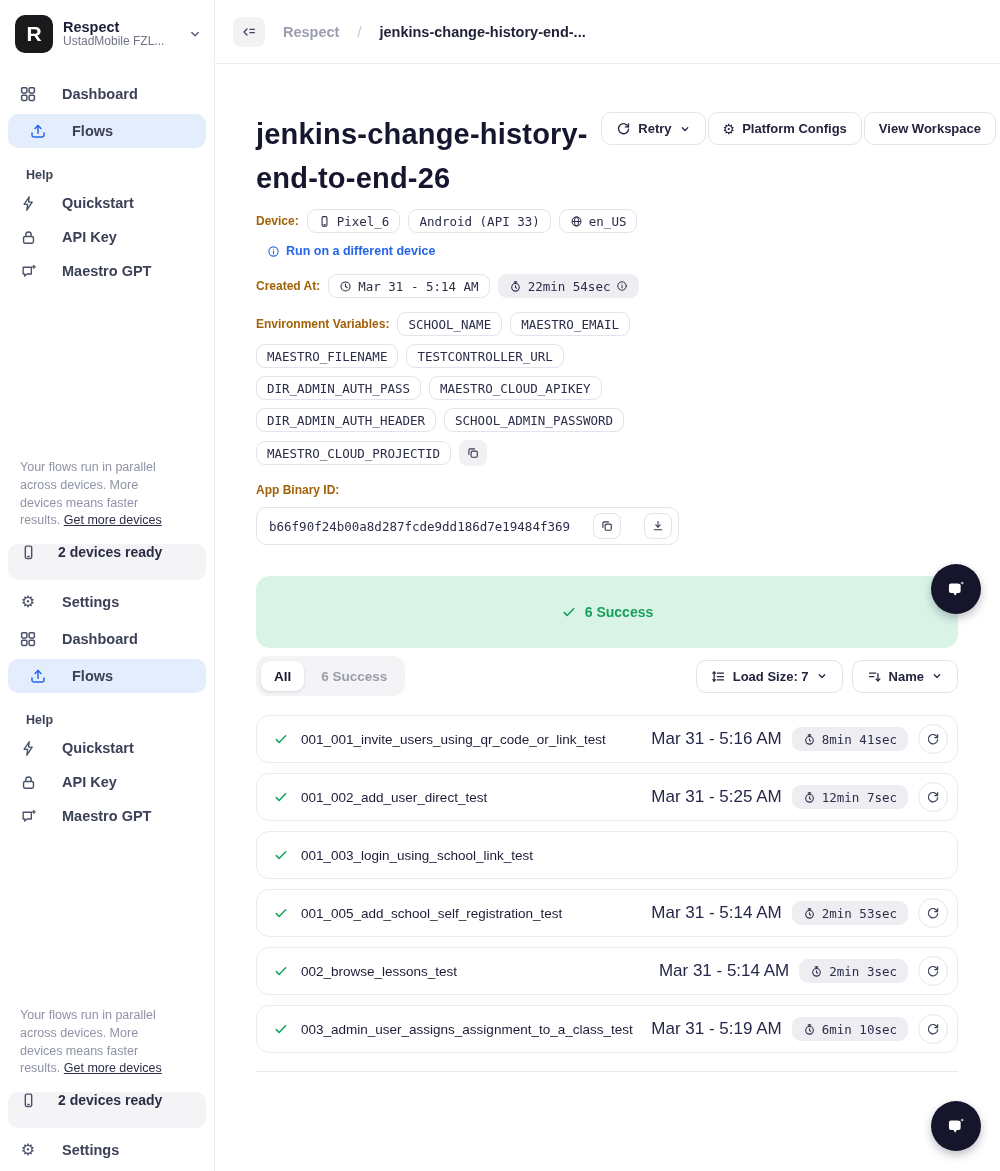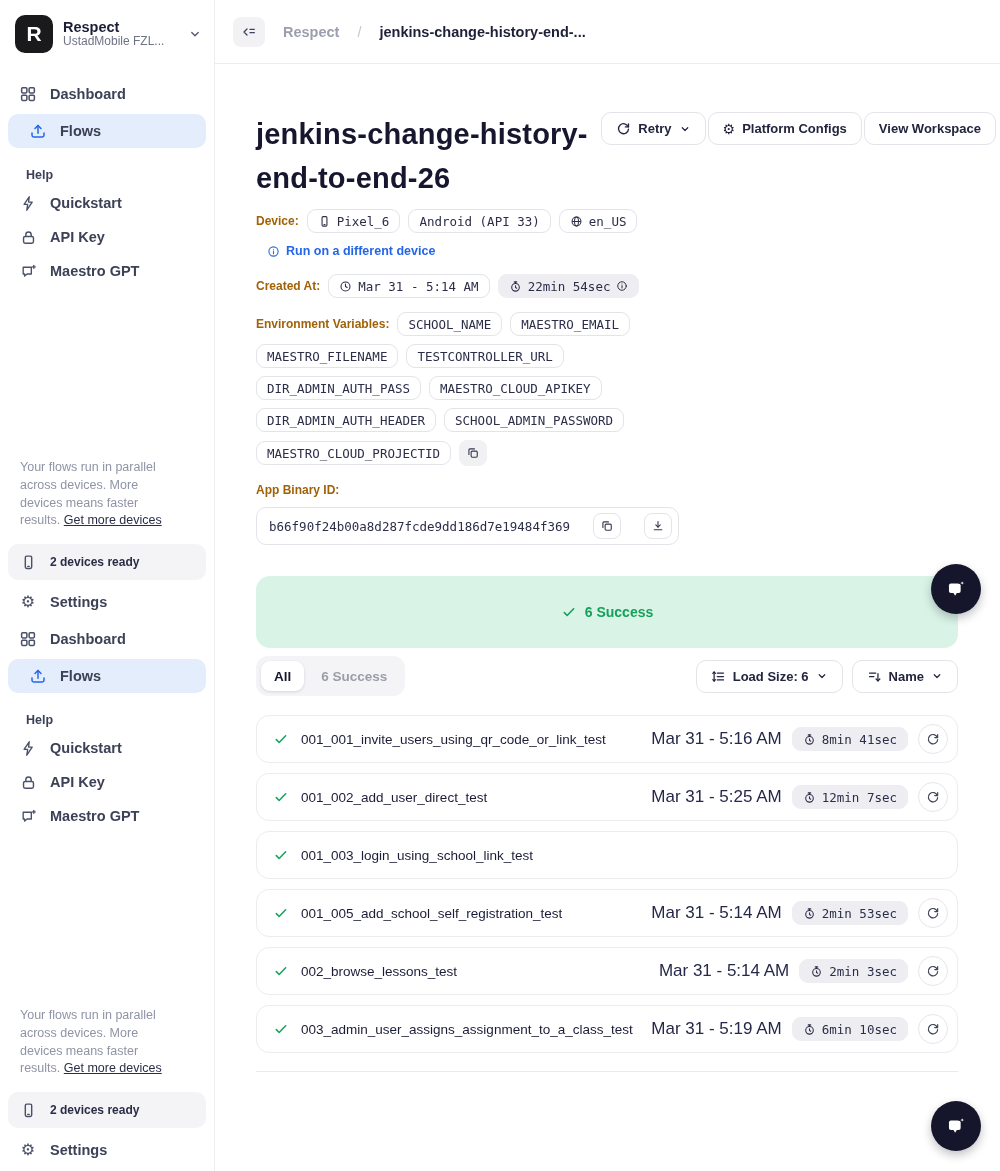--- a/index.html
+++ b/index.html
@@ -10,31 +10,31 @@
   
   .sidebar { flex:0 0 215px; width:215px; border-right:1px solid #ededf0; background:#fff; }
   .sb-header { display:flex; align-items:center; gap:10px; padding:15px 12px 8px 15px; }
   .logo { width:38px; height:38px; border-radius:10px; background:#1a1a1c; color:#fff;
     display:flex; align-items:center; justify-content:center; font-weight:800; font-size:21px; flex:0 0 38px;}
   .sb-names { line-height:1.15; min-width:0; }
   .sb-title { font-size:14.5px; font-weight:800; color:#1c1d36; }
   .sb-sub { font-size:12px; color:#6f7386; white-space:nowrap; }
   .sb-chevron { margin-left:auto; color:#555a70; display:flex; }
   .nav { padding:0 8px; }
-  .nav-item { display:flex; align-items:center; gap:12px; height:34px; padding:0 10px;
+  .nav-item { display:flex; align-items:center; gap:24px; height:34px; padding:0 10px;
     border-radius:10px; font-size:14.5px; font-weight:700; color:#3c4157; cursor:pointer; }
   .nav-item.active { background:#e4edfc;padding-left:20px; }
   .nav-item.active .nicon { color:#2566e8; }
   .nicon { width:20px; display:flex; justify-content:center; color:#4a5068; }
   .uicon { font-family:"DejaVu Sans", sans-serif; font-size:16px; line-height:1; color:#4a5068; }
   .section-label { font-size:12.5px; font-weight:700; color:#3c4157; margin:20px 0 4px 18px; }
   .promo { margin-left:20px; width:152px; font-size:12.5px; color:#8f93a5; line-height:1.42; }
   .promo-link { color:#2c2e49; text-decoration:underline; cursor:pointer; }
   .devices-pill { margin:14px 8px 0; background:#f4f4f7; border-radius:10px; height:36px;
-    display:flex; align-items:center; gap:12px; padding:0 10px; font-weight:700; font-size:12px; color:#2b2d47; cursor:pointer;}
+    display:flex; gap:20px; padding:0 10px; font-weight:700; font-size:14px; color:#2b2d47; cursor:pointer;}
   .sp-a { height:171px; } .sp-b { height:174px; }
 
   
   .main { flex:1; position:relative; background:#fff; }
   .topbar { height:64px; border-bottom:1px solid #ececf0; display:flex; align-items:center;
     gap:18px; padding-left:18px; }
   .collapse-btn { width:32px; height:30px; border-radius:8px; background:#f2f2f5;
     display:flex; align-items:center; justify-content:center; color:#3f445c; cursor:pointer; }
   .crumb-root { color:#9b9eae; font-size:14.5px; font-weight:600; cursor:pointer; }
   .crumb-sep { color:#c4c6d0; font-size:14.5px; }
@@ -410,21 +410,21 @@
         <div class="bar-right">
           <button class="btn">
             <svg width="15" height="15" viewBox="0 0 24 24" fill="none" stroke="currentColor" stroke-width="2" stroke-linecap="round" stroke-linejoin="round">
                 <path d="M10 6.5h10"></path>
                 <path d="M10 12h10"></path>
                 <path d="M10 17.5h10"></path>
                 <path d="M5 4.8v14.4"></path>
                 <path d="M2.9 7 5 4.8 7.1 7"></path>
                 <path d="M2.9 17 5 19.2 7.1 17"></path>
               </svg>
-            <span>Load Size: 6</span>
+            <span>Load Size: 7</span>
             <svg width="12" height="12" viewBox="0 0 24 24" fill="none" stroke="currentColor" stroke-width="2.4" stroke-linecap="round" stroke-linejoin="round">
                 <path d="M6.5 9.5 12 15l5.5-5.5"></path>
               </svg>
           </button>
           <button class="btn">
             <svg width="15" height="15" viewBox="0 0 24 24" fill="none" stroke="currentColor" stroke-width="2" stroke-linecap="round" stroke-linejoin="round">
                 <path d="M4 6.5h10"></path>
                 <path d="M4 12h7"></path>
                 <path d="M17.5 7.5V19"></path>
                 <path d="M14.5 16l3 3 3-3"></path>

